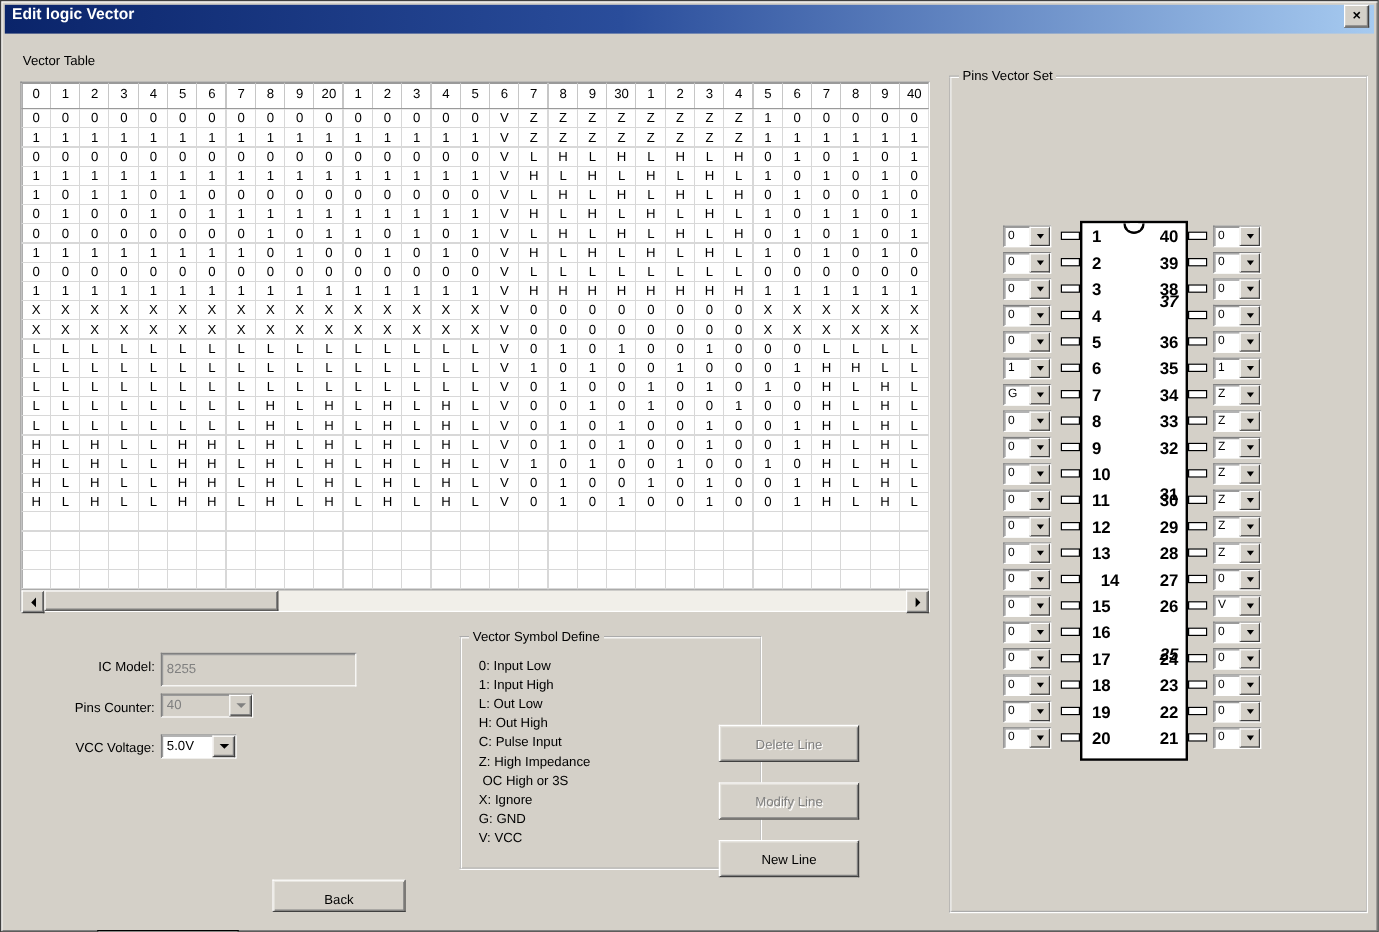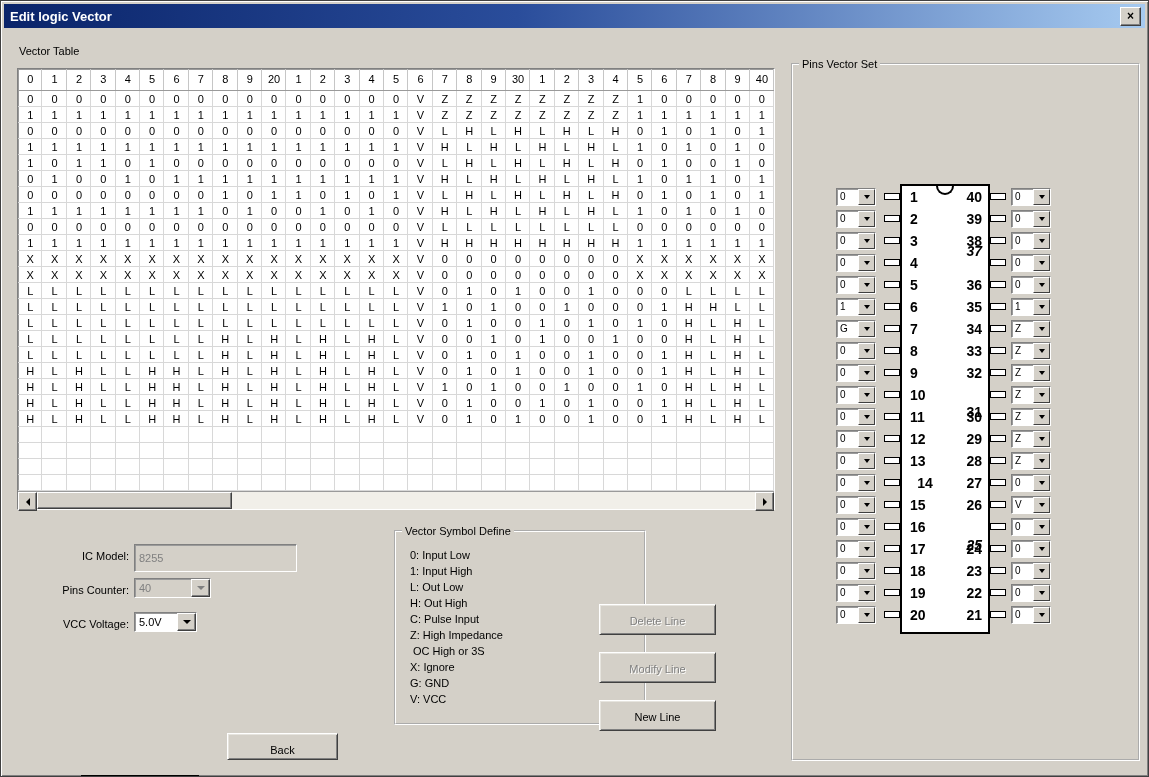--- a/index.html
+++ b/index.html
@@ -1,21 +1,21 @@
 <!DOCTYPE html>
 <html><head>
 <meta charset="utf-8">
 <style>
   html,body{margin:0;padding:0;background:#808080;}
   .win{position:relative;width:1149px;height:777px;background:#d4d0c8;
        border:1px solid #404040;box-shadow:inset 1px 1px 0 #fff, inset -1px -1px 0 #808080;
        font-family:"Liberation Sans",sans-serif;font-size:11px;color:#000;overflow:hidden;box-sizing:border-box;}
   .titlebar{position:absolute;left:3px;top:3px;right:3px;height:24px;
        background:linear-gradient(90deg,#0a246a 0%,#2a4d9b 45%,#a6caf0 100%);
-       display:flex;align-items:center;padding:0 4px 0 6px;box-sizing:border-box;}
+       display:flex;padding:0 4px 0 6px;box-sizing:border-box;}
   .title{color:#fff;font-weight:bold;font-size:13px;}
   .close-btn{margin-left:auto;width:21px;height:19px;background:#d4d0c8;
        border:1px solid;border-color:#fff #404040 #404040 #fff;box-shadow:inset -1px -1px 0 #808080;
        font:bold 12px "Liberation Sans",sans-serif;line-height:15px;text-align:center;padding:0;cursor:default;}
   .vt-label{position:absolute;left:18px;top:44px;}
 
   
   .table-wrap{position:absolute;left:16px;top:67px;width:758px;background:#fff;
        border:1px solid;border-color:#808080 #fff #fff #808080;box-shadow:inset 1px 1px 0 #9a9a9a;box-sizing:border-box;}
   .thead{display:flex;height:21px;border-bottom:1px solid #9a9a9a;
@@ -845,21 +845,21 @@
   </div>
 
   <div class="lbl" style="left:38px;top:617px;width:90px">VCC Voltage:</div>
   <div class="combo" style="left:133px;top:611px;width:63px">
     <span class="cval">5.0V</span>
     <span class="cbtn">
         <span class="tri-down"></span>
       </span>
   </div>
 
-  <fieldset style="left:393px;top:524px;width:252px;height:200px">
+  <fieldset style="left:382px;top:524px;width:252px;height:200px">
     <legend>Vector Symbol Define</legend>
     <div class="sym-lines">
         <div class="sym-line">0: Input Low</div>
         <div class="sym-line">1: Input High</div>
         <div class="sym-line">L: Out Low</div>
         <div class="sym-line">H: Out High</div>
         <div class="sym-line">C: Pulse Input</div>
         <div class="sym-line">Z: High Impedance</div>
         <div class="sym-line"> OC High or 3S</div>
         <div class="sym-line">X: Ignore</div>

